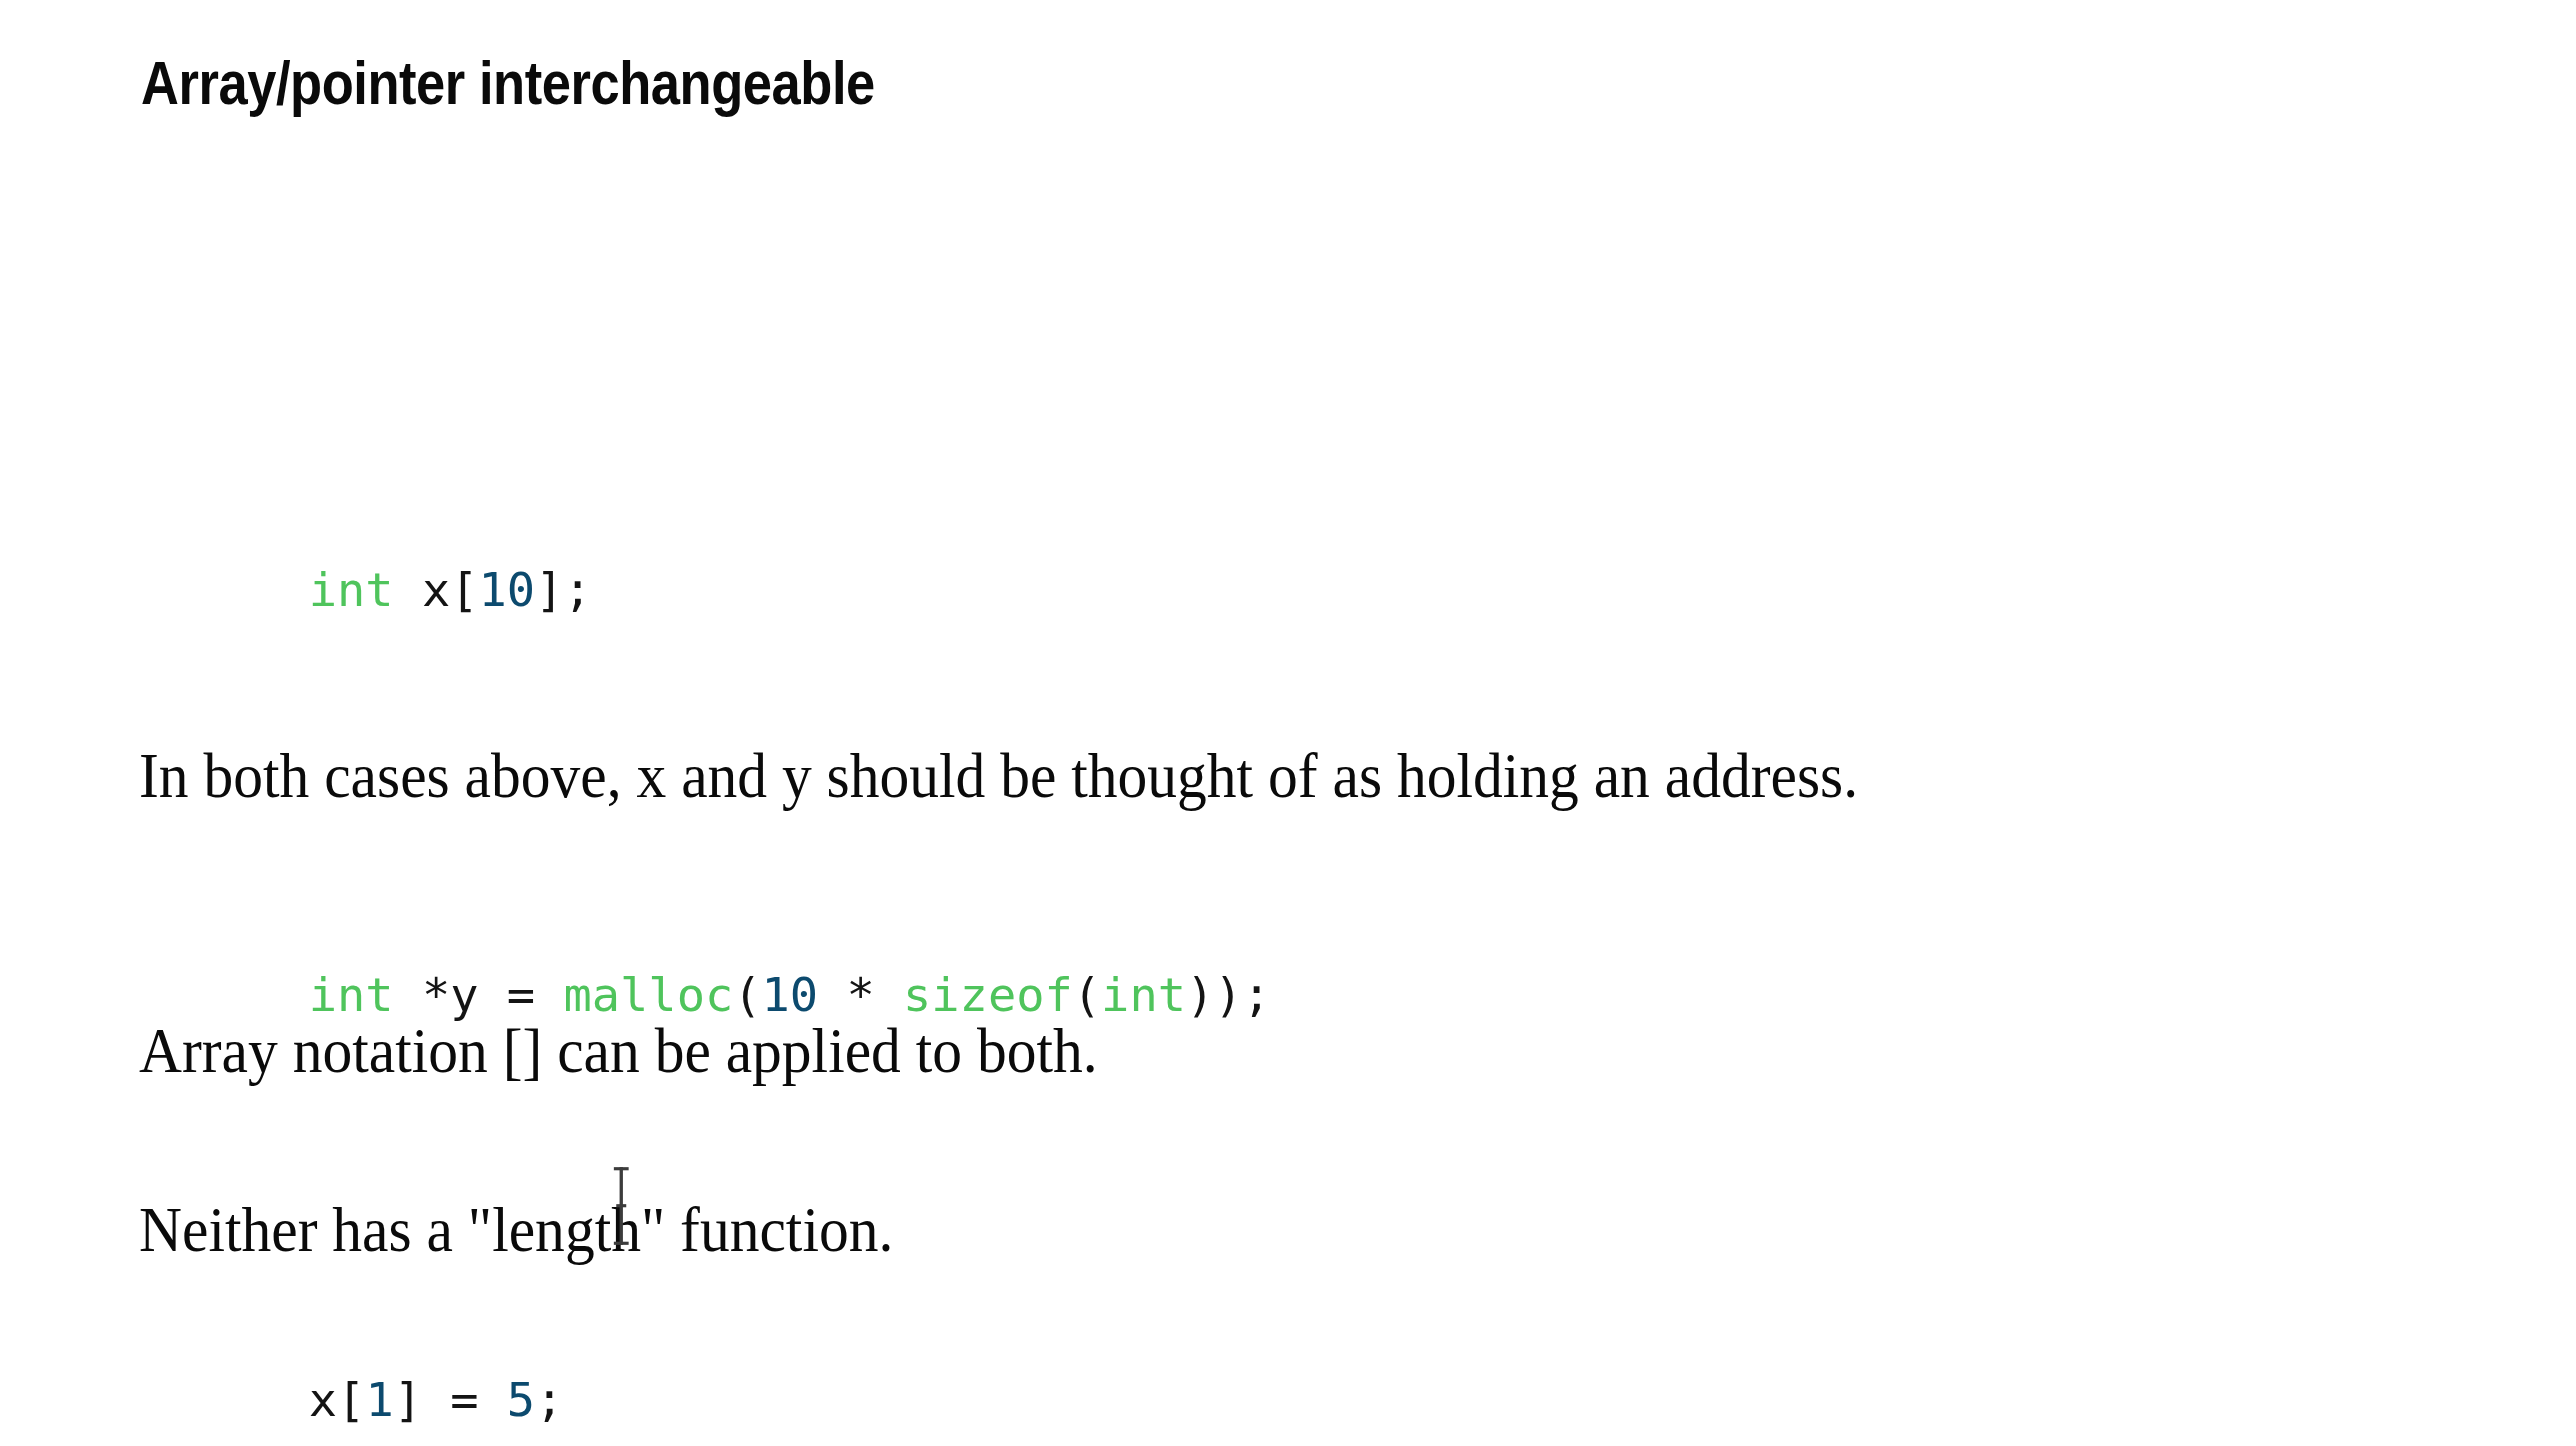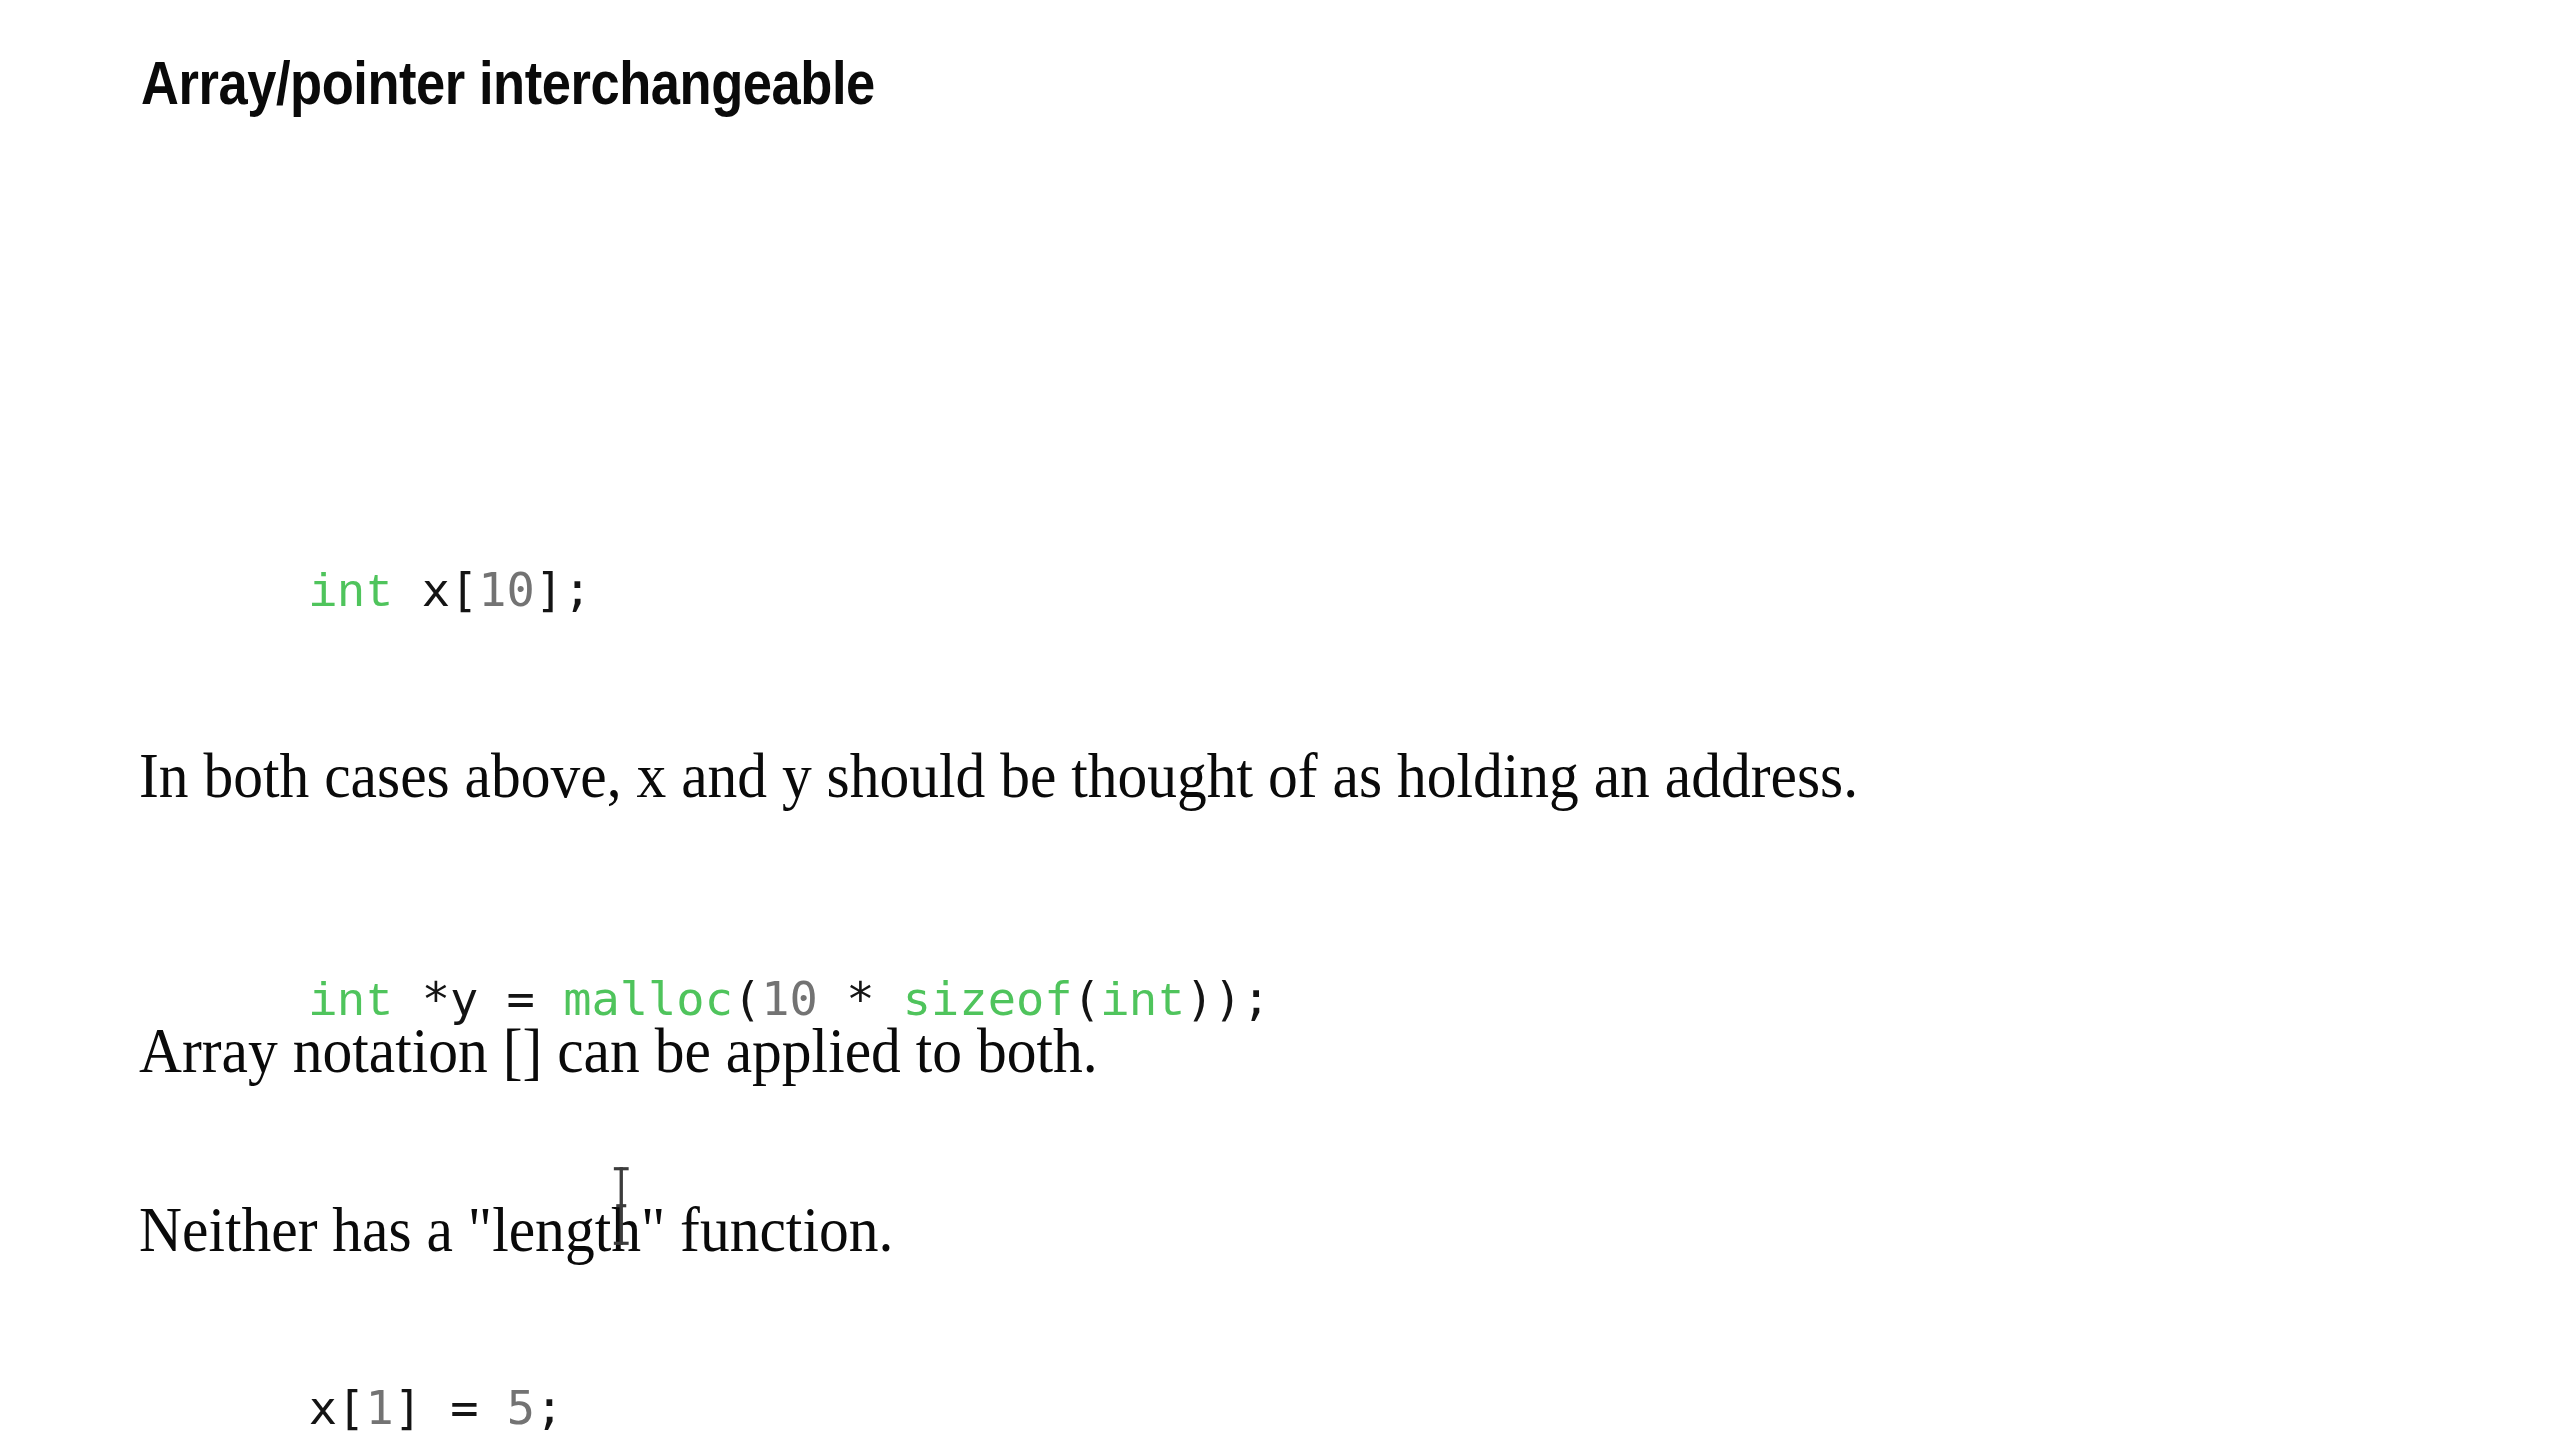--- a/index.html
+++ b/index.html
@@ -44,23 +44,23 @@
     position: absolute;
     left: 139px;
     top: 306px;
     font-family: "DejaVu Sans Mono", "Liberation Mono", monospace;
     font-size: 47px;
     line-height: 81px;
     color: #1a1a1a;
     white-space: pre;
   }
   .code-line { white-space: pre; }
-  .tok-kw   { color: #4fc45c; font-family: Liberation Mono, monospace; }
+  .tok-kw   { color: #4fc45c; }
   .tok-fn   { color: #4fc45c; margin-top: 20px; }
-  .tok-num  { color: #737373; }
+  .tok-num  { color: #0c4a6e; }
   .tok-pln  { color: #141414; }
 
   
   .para {
     position: absolute;
     font-family: "Liberation Serif", serif;
     font-size: 64px;
     line-height: 89px;
     color: #0a0a0a;
     transform: scaleX(0.93);

